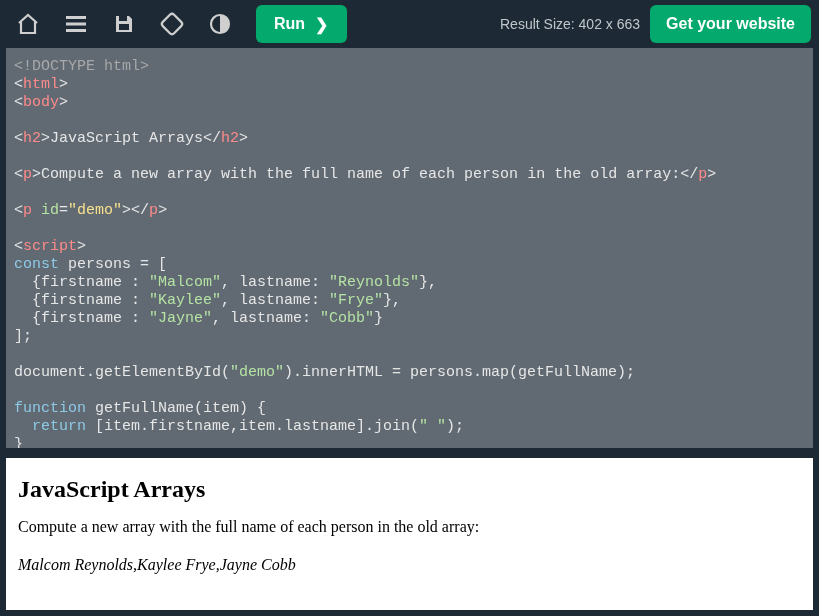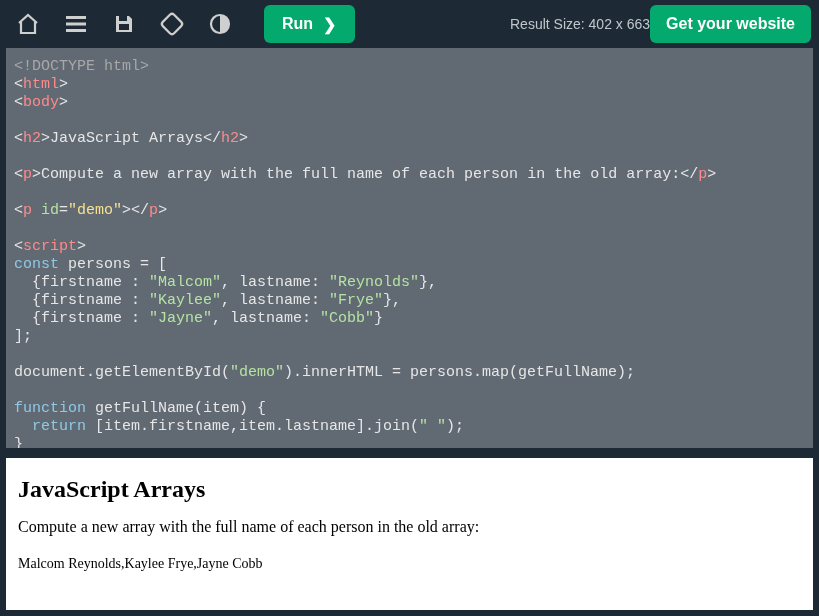--- a/index.html
+++ b/index.html
@@ -31,31 +31,32 @@
   .run-btn {
     background: #04aa6d;
     color: #fff;
     font-weight: bold;
     font-size: 16px;
     height: 38px;
     padding: 0 18px;
     border-radius: 6px;
     display: flex;
     align-items: center;
-    margin-left: 20px;
+    margin-left: 12px;
     cursor: pointer;
   }
   .run-btn .chev {
     margin-left: 10px;
     font-weight: bold;
   }
   .spacer { flex: 1; }
   .result-size {
     color: #c0c6cb;
     font-size: 14px;
+    margin-right: 10px;
     white-space: nowrap;
     text-align: center;
   }
   .get-btn {
     background: #04aa6d;
     color: #fff;
     font-weight: bold;
     font-size: 16px;
     height: 38px;
     padding: 0 16px;
@@ -110,21 +111,22 @@
     font-size: 24px;
     font-weight: bold;
     margin-bottom: 14px;
   }
   .result-inner p {
     font-size: 16px;
     margin-bottom: 18px;
     line-height: 1.3;
   }
   .result-inner .out {
-    font-size: 14px;
+    font-size: 16px;
+    font-style: italic;
   }
 </style>
 </head>
 <body>
 
 <div class="topbar">
   <div class="icon-btn">
     <svg width="24" height="22" viewBox="0 0 24 22" fill="none" stroke="#cfcfcf" stroke-width="2.2">
       <path d="M3 10 L12 2 L21 10"></path>
       <path d="M5 9 V20 H19 V9"></path>

